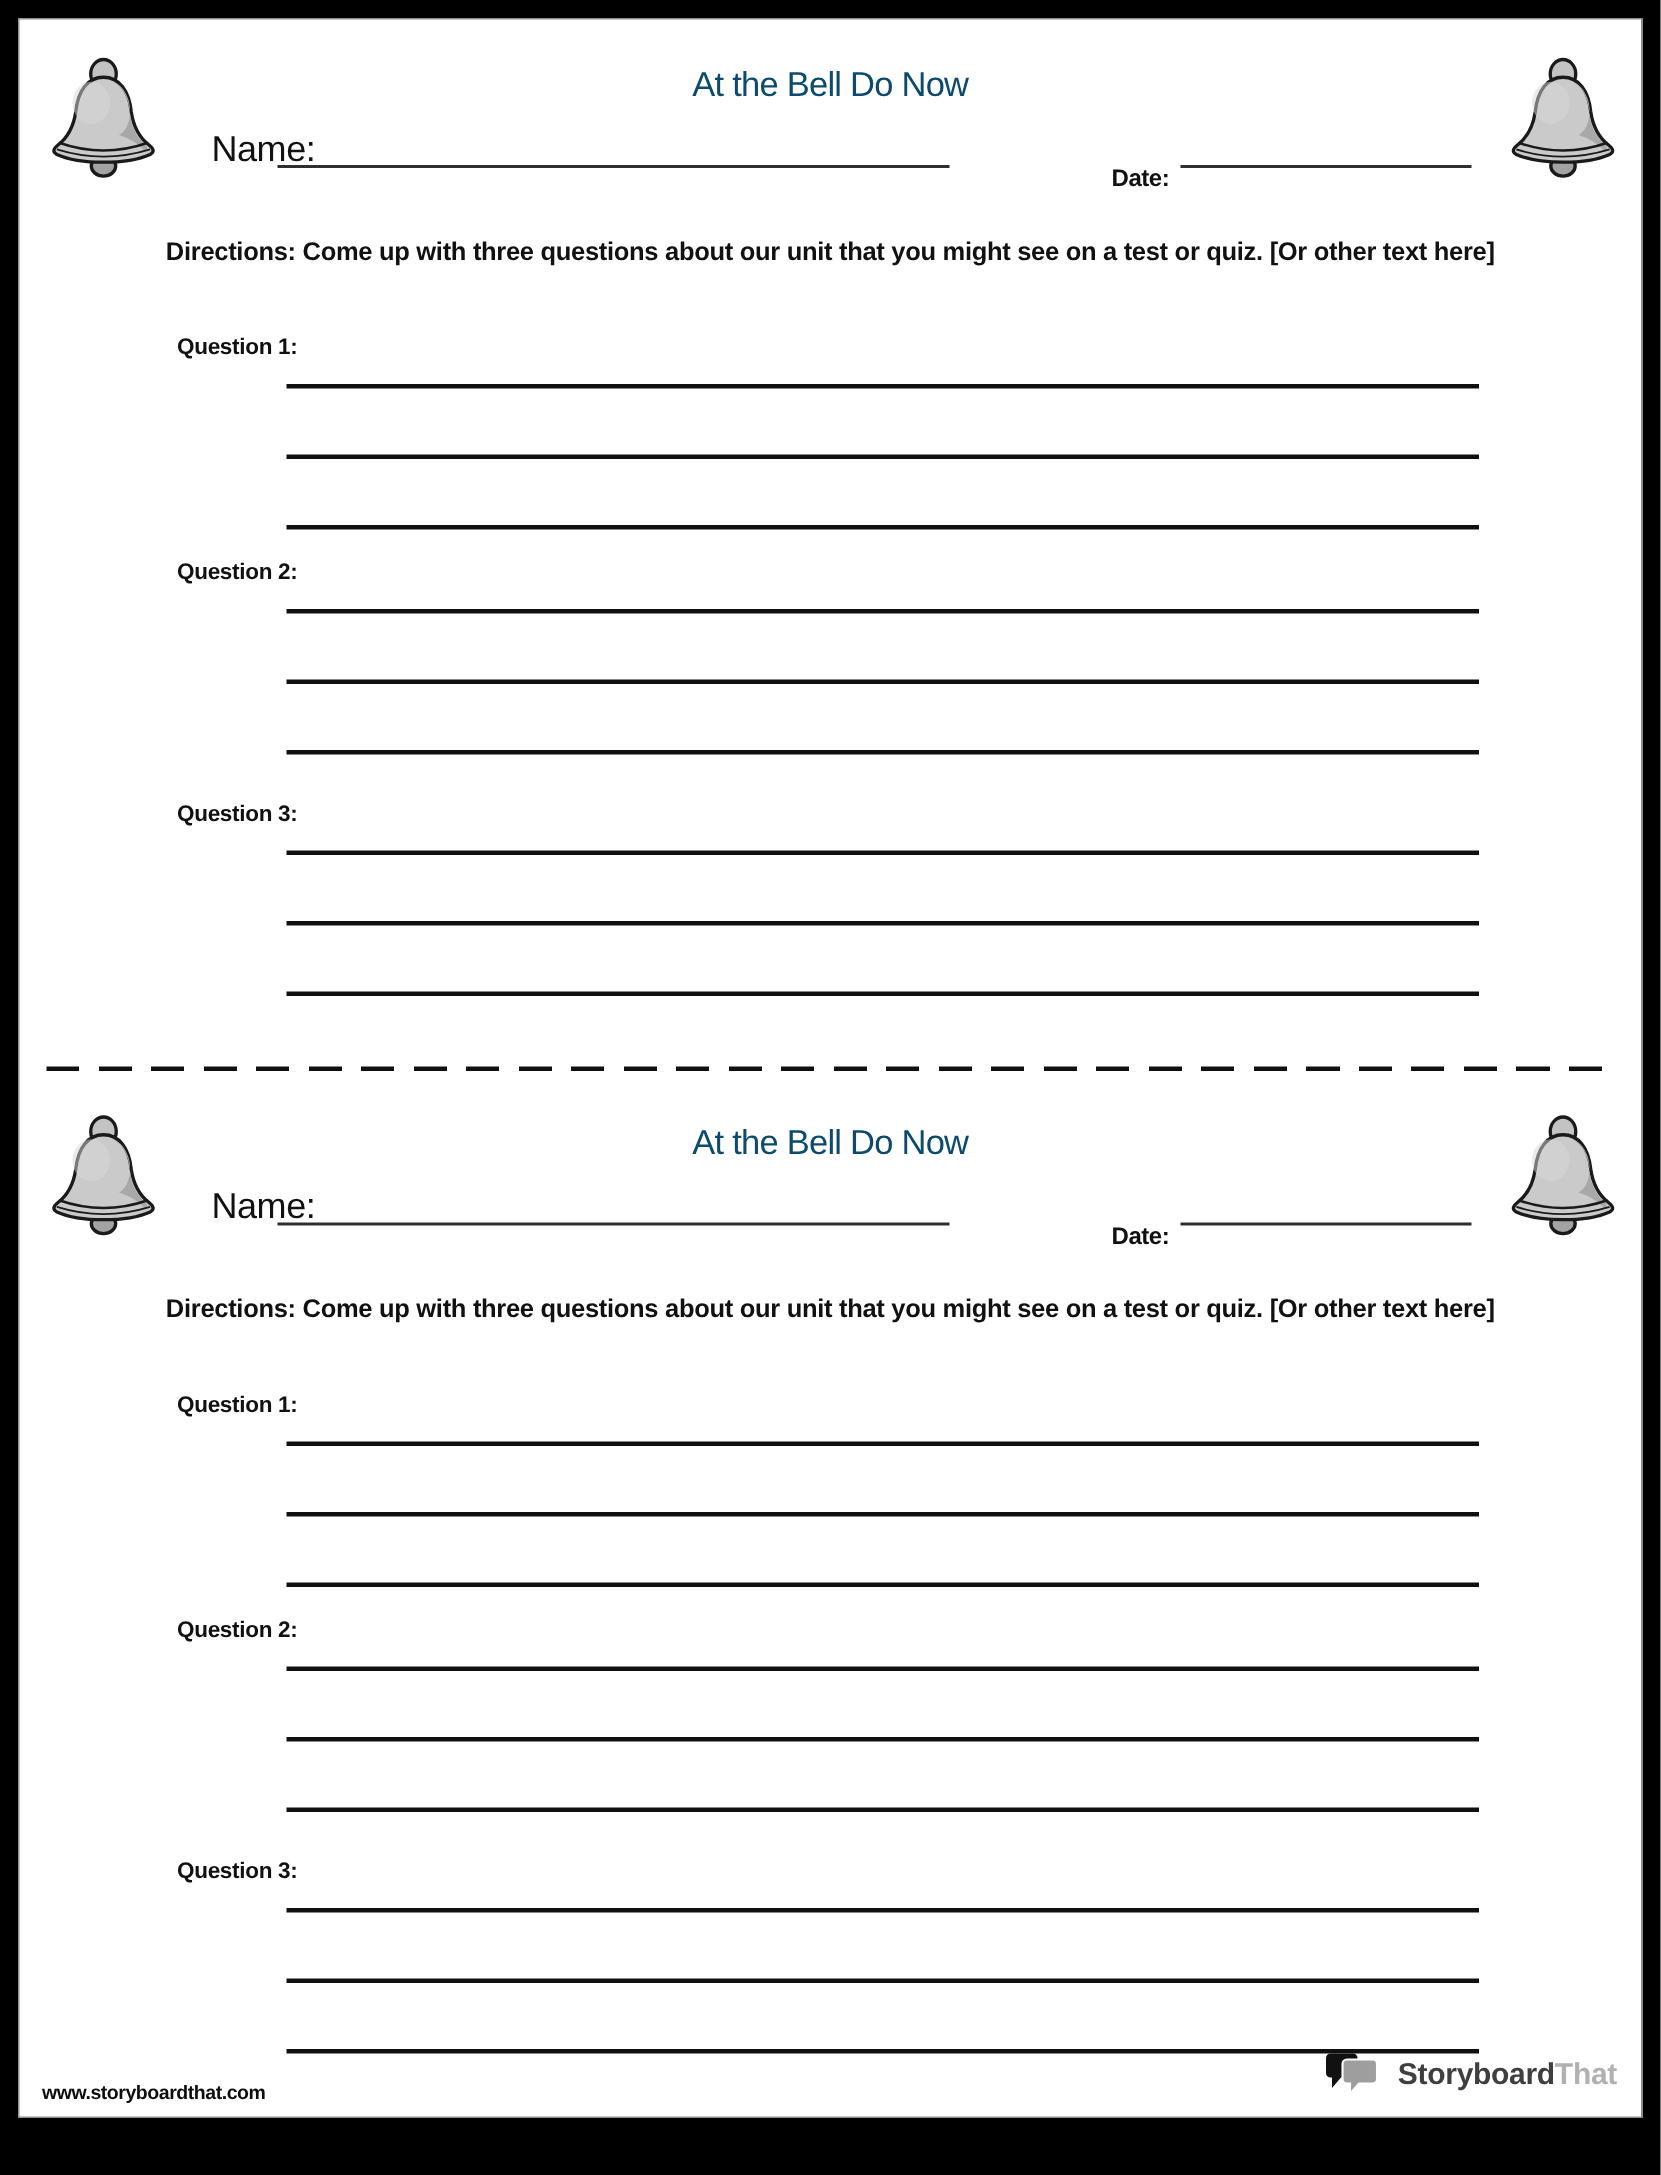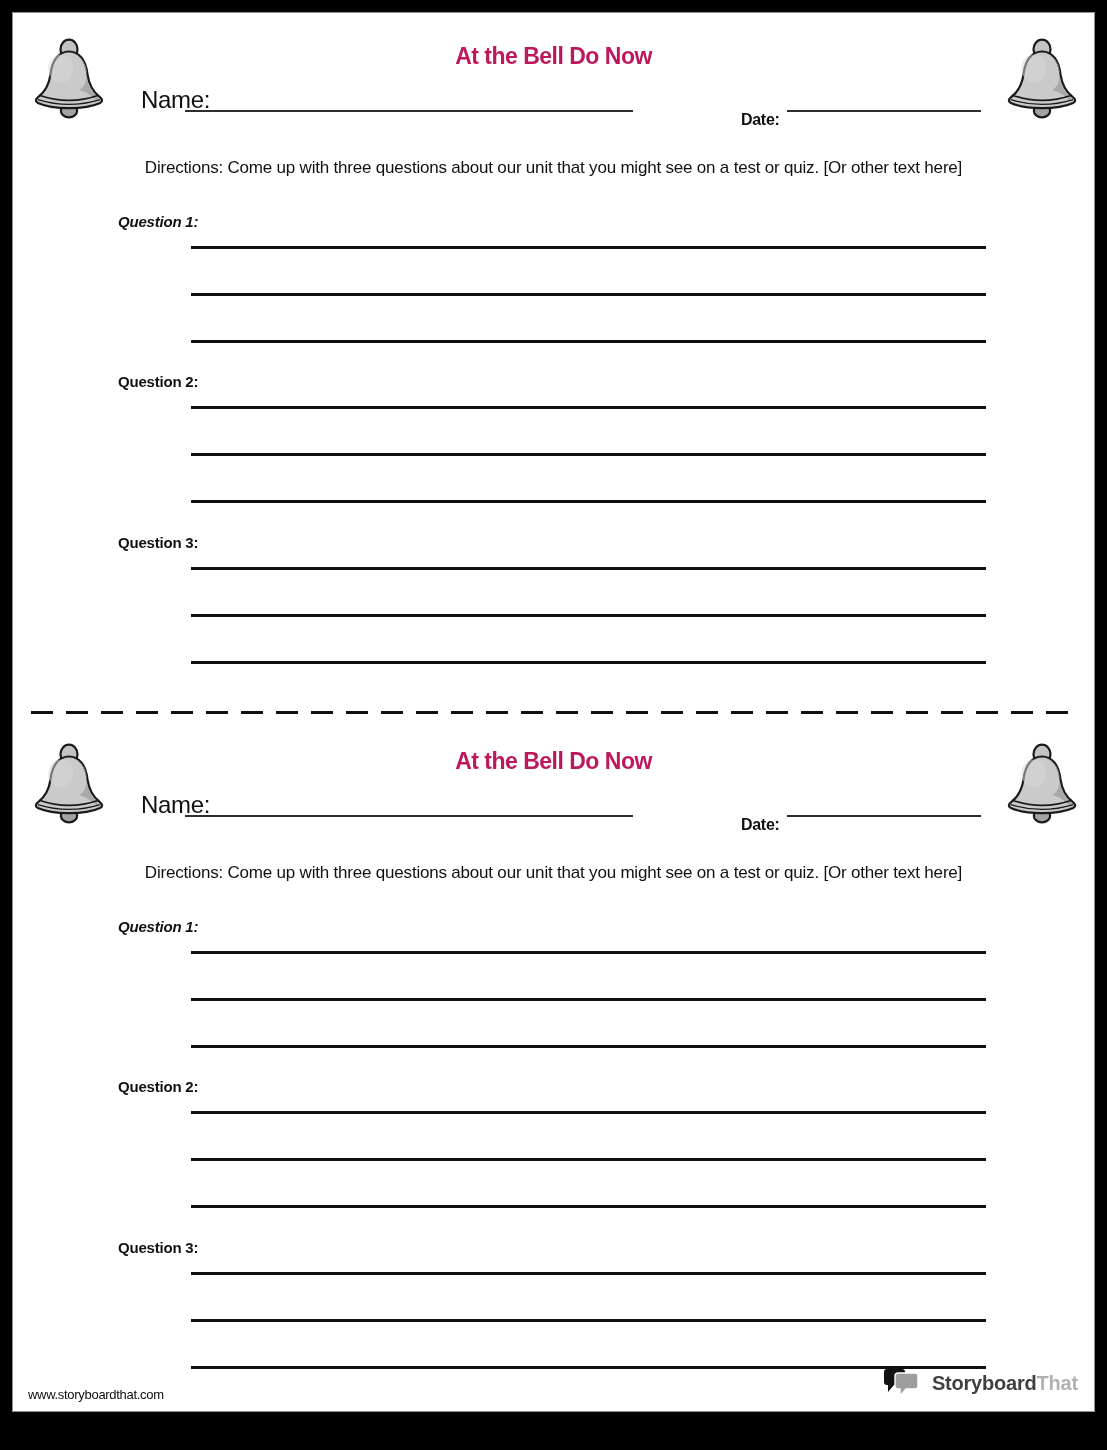--- a/index.html
+++ b/index.html
@@ -21,50 +21,50 @@
   .sheet.s1 { top:0; }
   .sheet.s2 { top:705px; }
 
   .bell { position:absolute; width:74px; height:88px; top:23px; }
   .bell.left  { left:19px; }
   .bell.right { left:992px; }
 
   .title {
     position:absolute; top:30px; left:0; right:0;
     text-align:center;
-    font-size:23px; font-weight:bold; letter-spacing:-0.5px;
-    color:#be185d;
+    font-size:23px; font-weight:normal; letter-spacing:-0.5px;
+    color:#0c4a6e;
   }
   .name-label { position:absolute; left:128px; top:73px; font-size:24px; font-weight:normal; letter-spacing:-0.3px; }
   .name-line  { position:absolute; left:172px; top:97px; width:448px; height:2px; background:#2e2e2e; }
   .date-label { position:absolute; left:728px; top:80px; font-size:16px; font-weight:bold; letter-spacing:-0.3px;margin-top:18px; }
   .date-line  { position:absolute; left:774px; top:97px; width:194px; height:2px; background:#2e2e2e; }
 
   .directions {
     position:absolute; top:145px; left:40px; right:40px;
     text-align:center;
-    font-size:17px; font-weight:normal; letter-spacing:-0.2px;
+    font-size:17px; font-weight:bold; letter-spacing:-0.2px;
   }
 
   .qgroup { position:absolute; left:0; right:0; height:140px; }
-  .qg1 { top:200px;font-style:italic; }
+  .qg1 { top:210px; }
   .qg2 { top:360px;text-decoration:underline; }
   .qg3 { top:521px; }
   .qlabel { position:absolute; left:105px; top:0; font-size:15px; font-weight:bold; letter-spacing:-0.2px; }
   .qline  { position:absolute; left:178px; width:795px; height:3px; background:#101010; }
   .ln1 { top:33px; } .ln2 { top:80px; } .ln3 { top:127px; }
 
   .cutline {
     position:absolute; top:698px; left:18px; width:1048px; height:3px;
     background:repeating-linear-gradient(to right, #101010 0 22px, transparent 22px 35px);
   }
 
   .footer-url {
     position:absolute; left:15px; top:1374px;
-    font-size:13px; font-weight:normal; letter-spacing:-0.3px; color:#0d0d0d;
+    font-size:13px; font-weight:bold; letter-spacing:-0.3px; color:#0d0d0d;
   }
   .logo {
     position:absolute; right:16px; top:1355px;
     display:flex; align-items:center; gap:13px;
   }
   .logo-bubbles { width:35px; height:31px; }
   .logo-text { font-size:20px; font-weight:bold; letter-spacing:-0.2px; color:#3f3f3f; white-space:nowrap; }
   .logo-text .that { color:#b1b1b1; }
 </style>
 </head>

